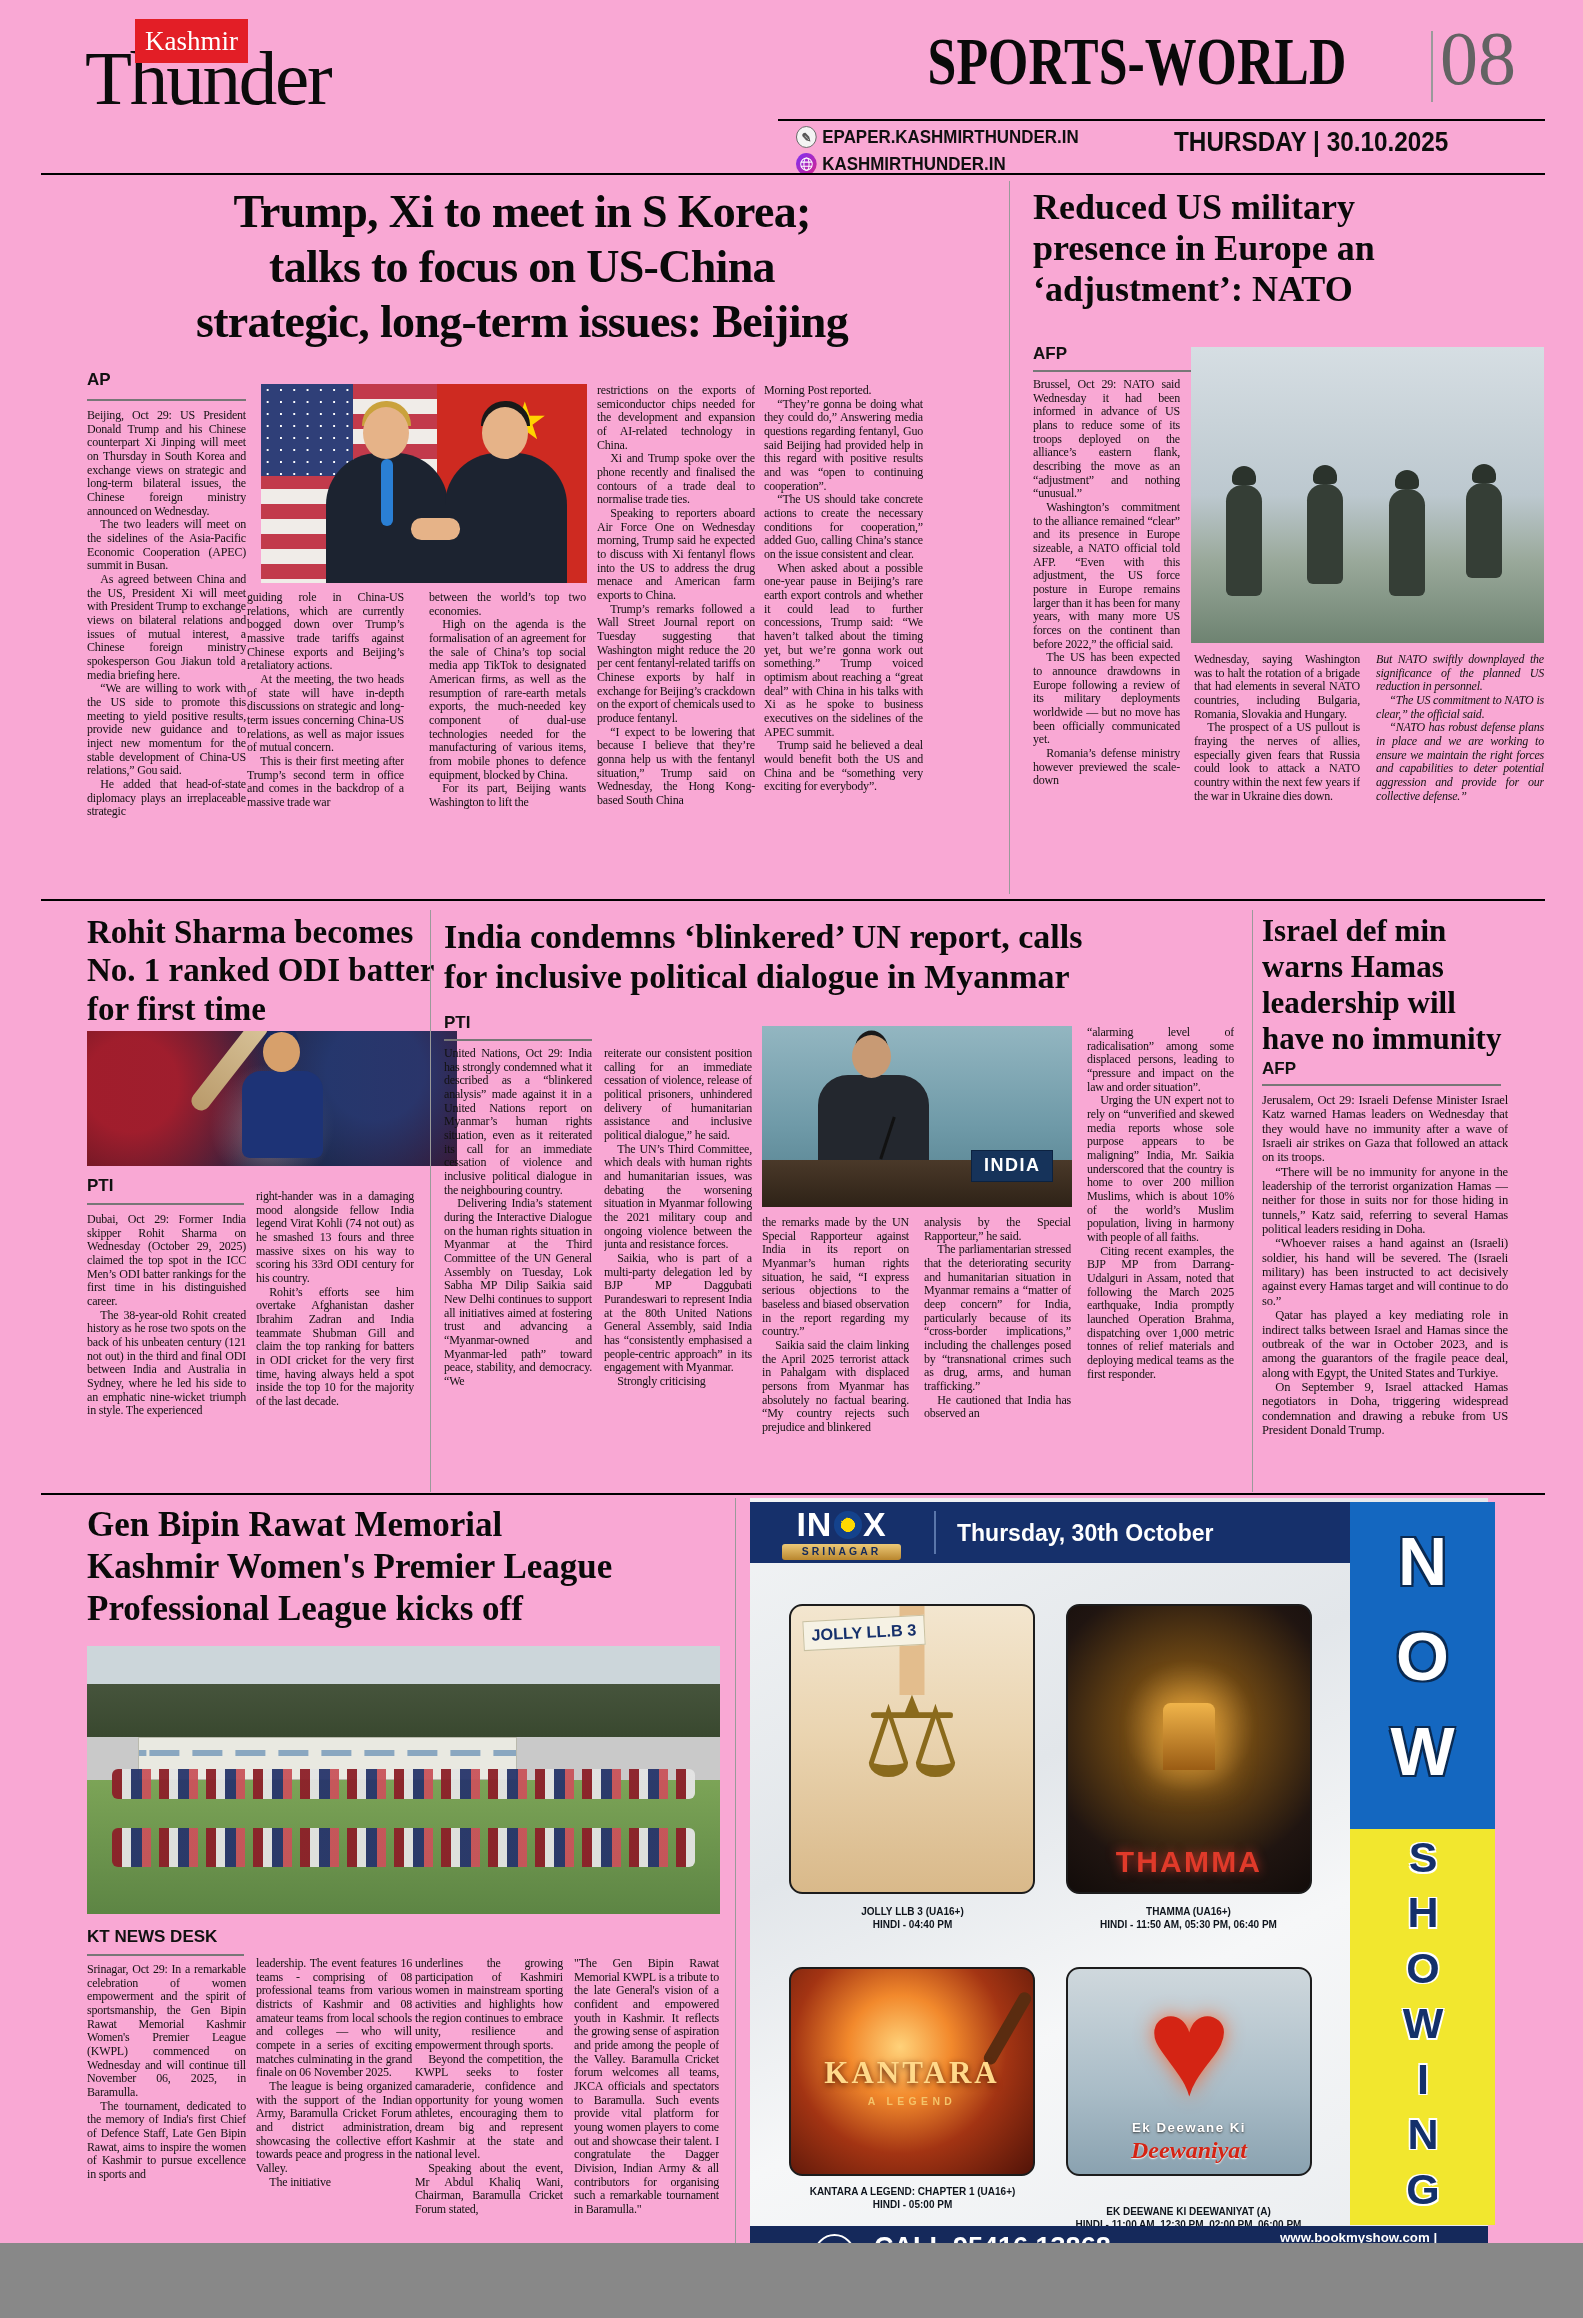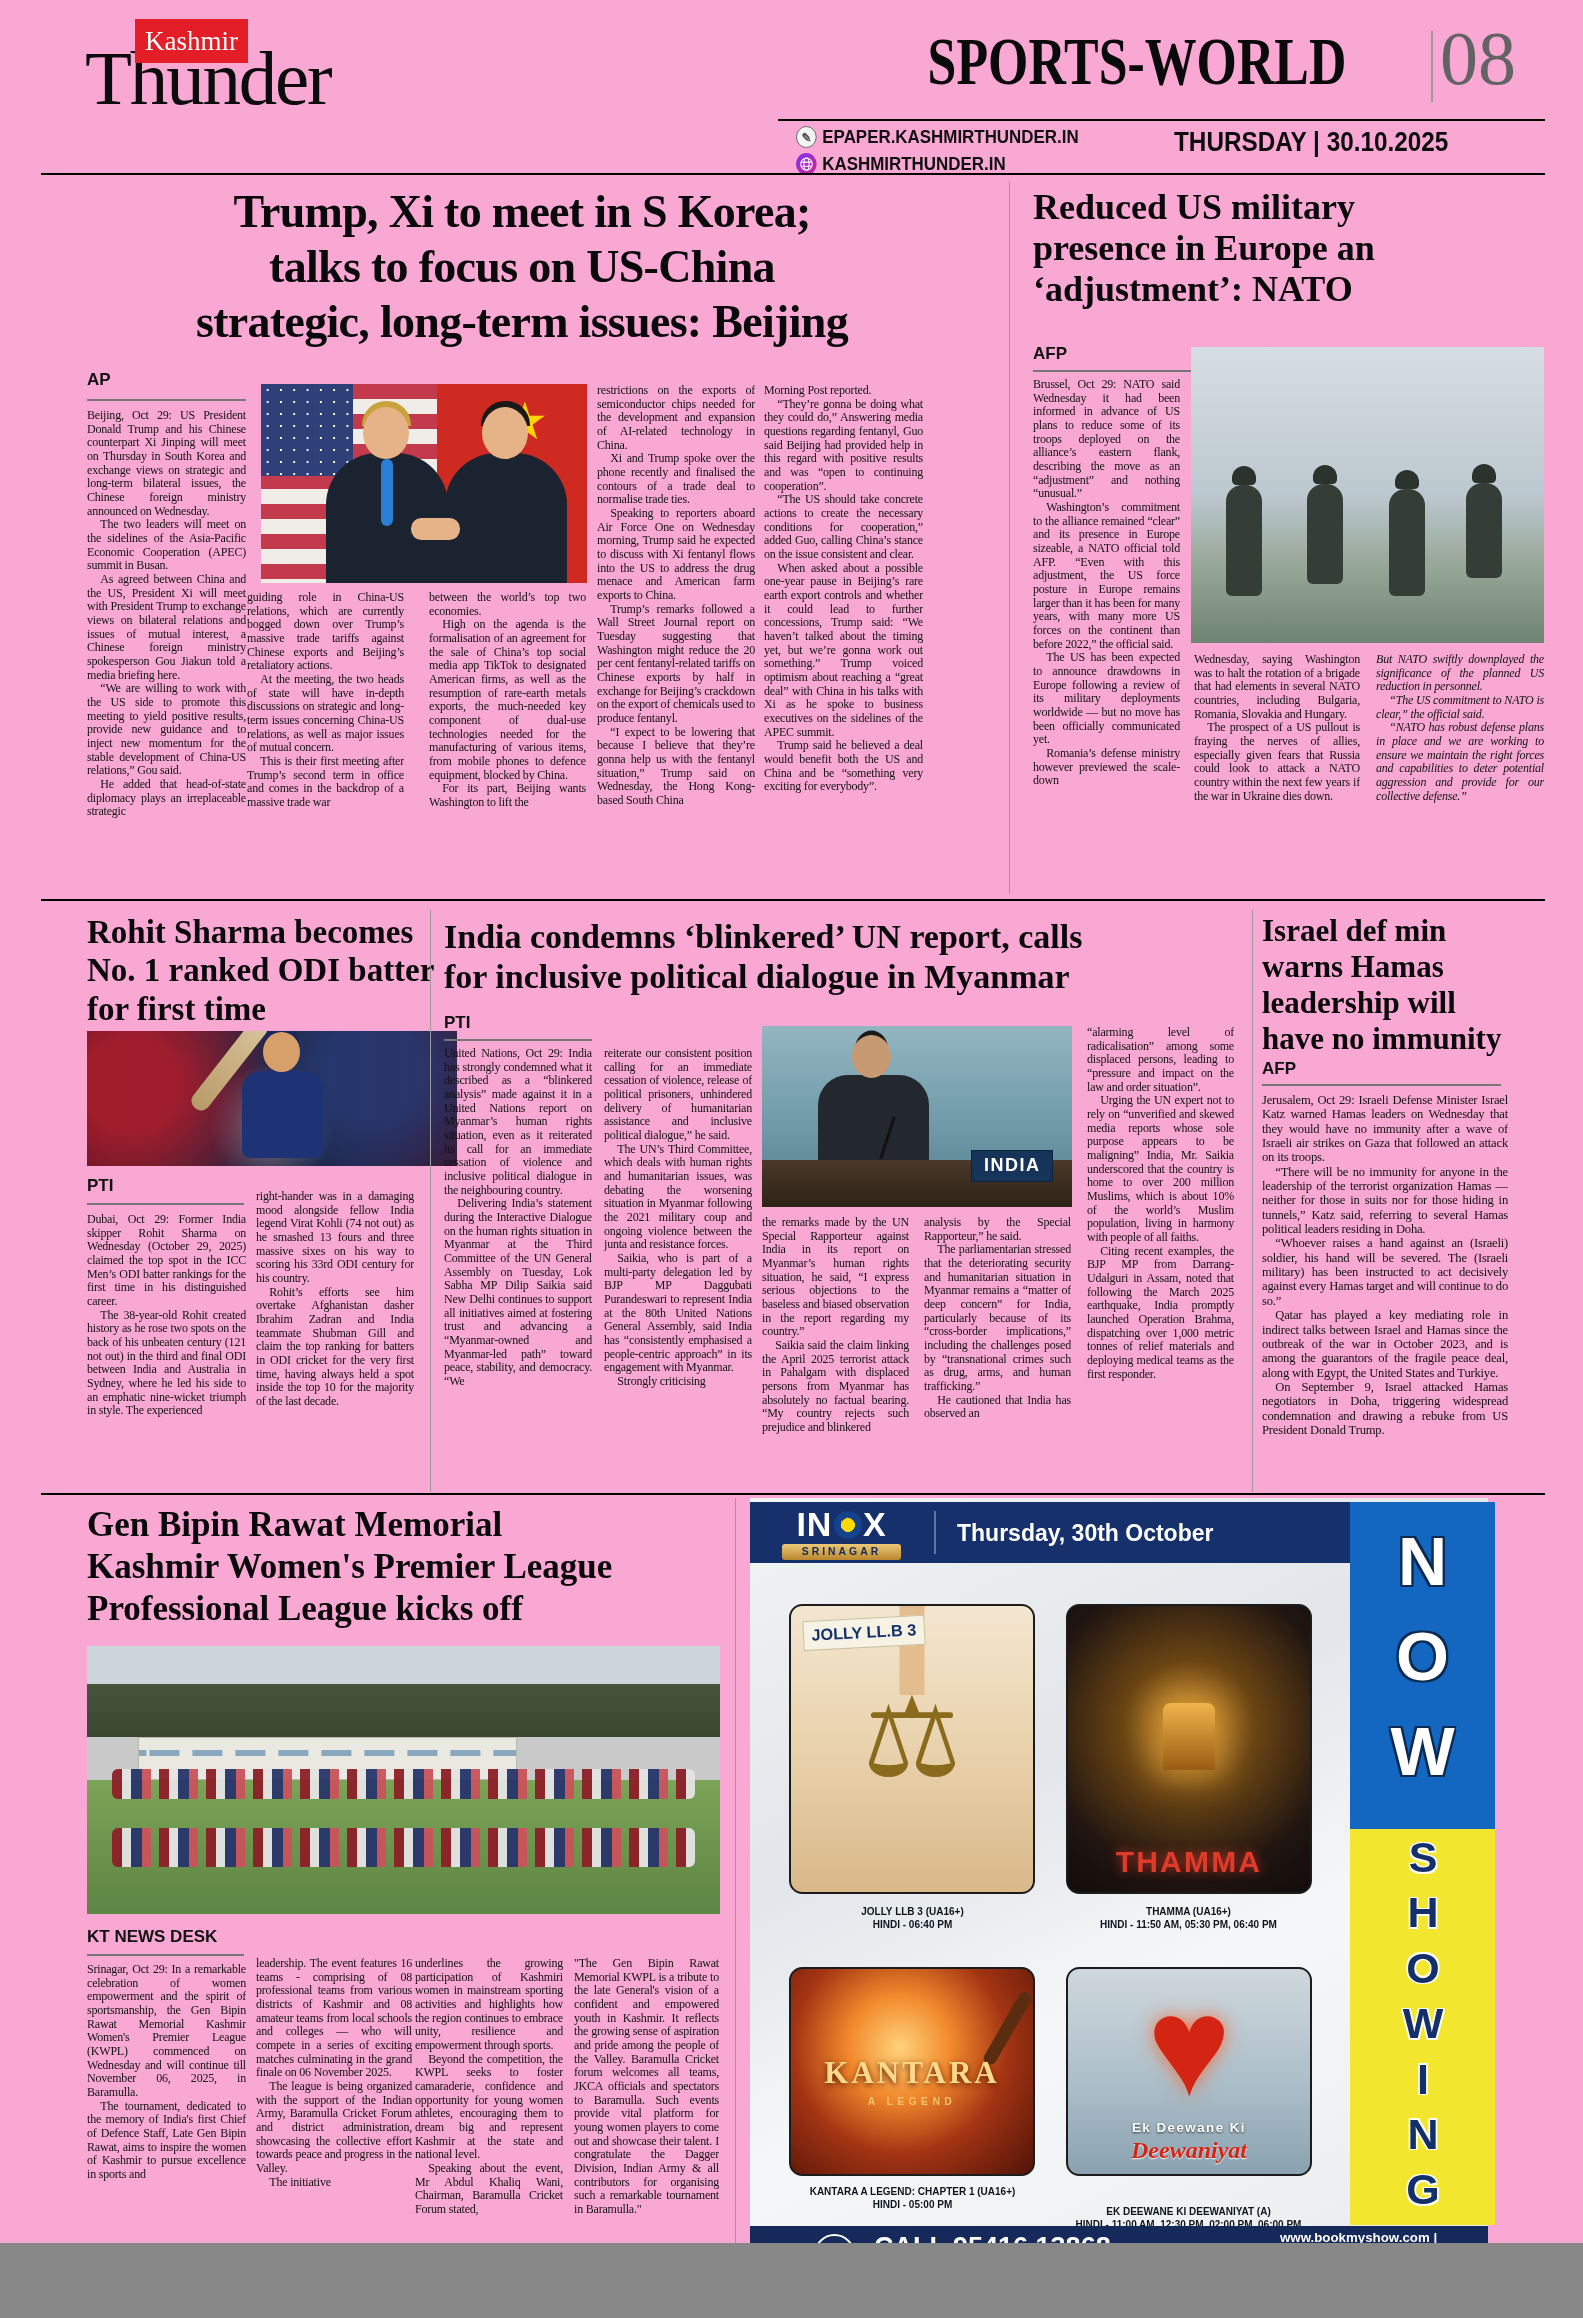--- a/index.html
+++ b/index.html
@@ -386,21 +386,21 @@
       <div class="poster-label" style="left:12px; top:12px; background:#f6f2e4; color:#16306b; font-size:16.3px; padding:4.4px 7.4px; border:0.7px solid #c9c0a0; transform:rotate(-3deg);">JOLLY LL.B 3</div>
     </div>
 
     <div class="poster" style="left:316px; top:106px; width:246px; height:290px; background:radial-gradient(circle at 50% 42%, #d99a36 0%, #6a4513 32%, #201511 72%, #120c0a 100%);">
       <div style="position:absolute; left:50%; top:34%; transform:translateX(-50%); width:52px; height:67px; background:linear-gradient(180deg,#f0b44a,#9a5c14); border-radius:7.4px 7.4px 0 0; box-shadow:0 0 30px 10.4px rgba(240,170,60,.45);"></div>
       <div class="poster-label" style="left:0; right:0; bottom:13.3px; text-align:center; color:#e03a2a; font-size:30px; letter-spacing:2.2px; text-shadow:0 0 10.4px rgba(224,58,42,.8);">THAMMA</div>
     </div>
 
     <div class="caption" style="left:21px; top:407px; width:283px;">
       <div>JOLLY LLB 3 (UA16+)</div>
-      <div>HINDI - 06:40 PM</div>
+      <div>HINDI - 04:40 PM</div>
     </div>
     <div class="caption" style="left:297px; top:407px; width:283px;">
       <div>THAMMA (UA16+)</div>
       <div>HINDI - 11:50 AM, 05:30 PM, 06:40 PM</div>
     </div>
 
     <div class="poster" style="left:39px; top:469px; width:246px; height:209px; background:radial-gradient(circle at 45% 38%, #ffd27a 0%, #f2892c 28%, #a33413 58%, #511308 100%);">
       <div style="position:absolute; right:19px; top:19px; width:13.3px; height:81px; background:#5a2c10; transform:rotate(30deg); border-radius:6px;"></div>
       <div class="poster-label" style="left:0; right:0; top:42%; text-align:center; font-family:'Liberation Serif',serif; color:#ffd98a; font-size:31px; letter-spacing:3px; text-shadow:0 1.5px 6px #5a1d06;">KANTARA</div>
       <div class="poster-label" style="left:0; right:0; top:62%; text-align:center; color:#f4c36a; font-size:10.4px; letter-spacing:4.4px;">A LEGEND</div>

